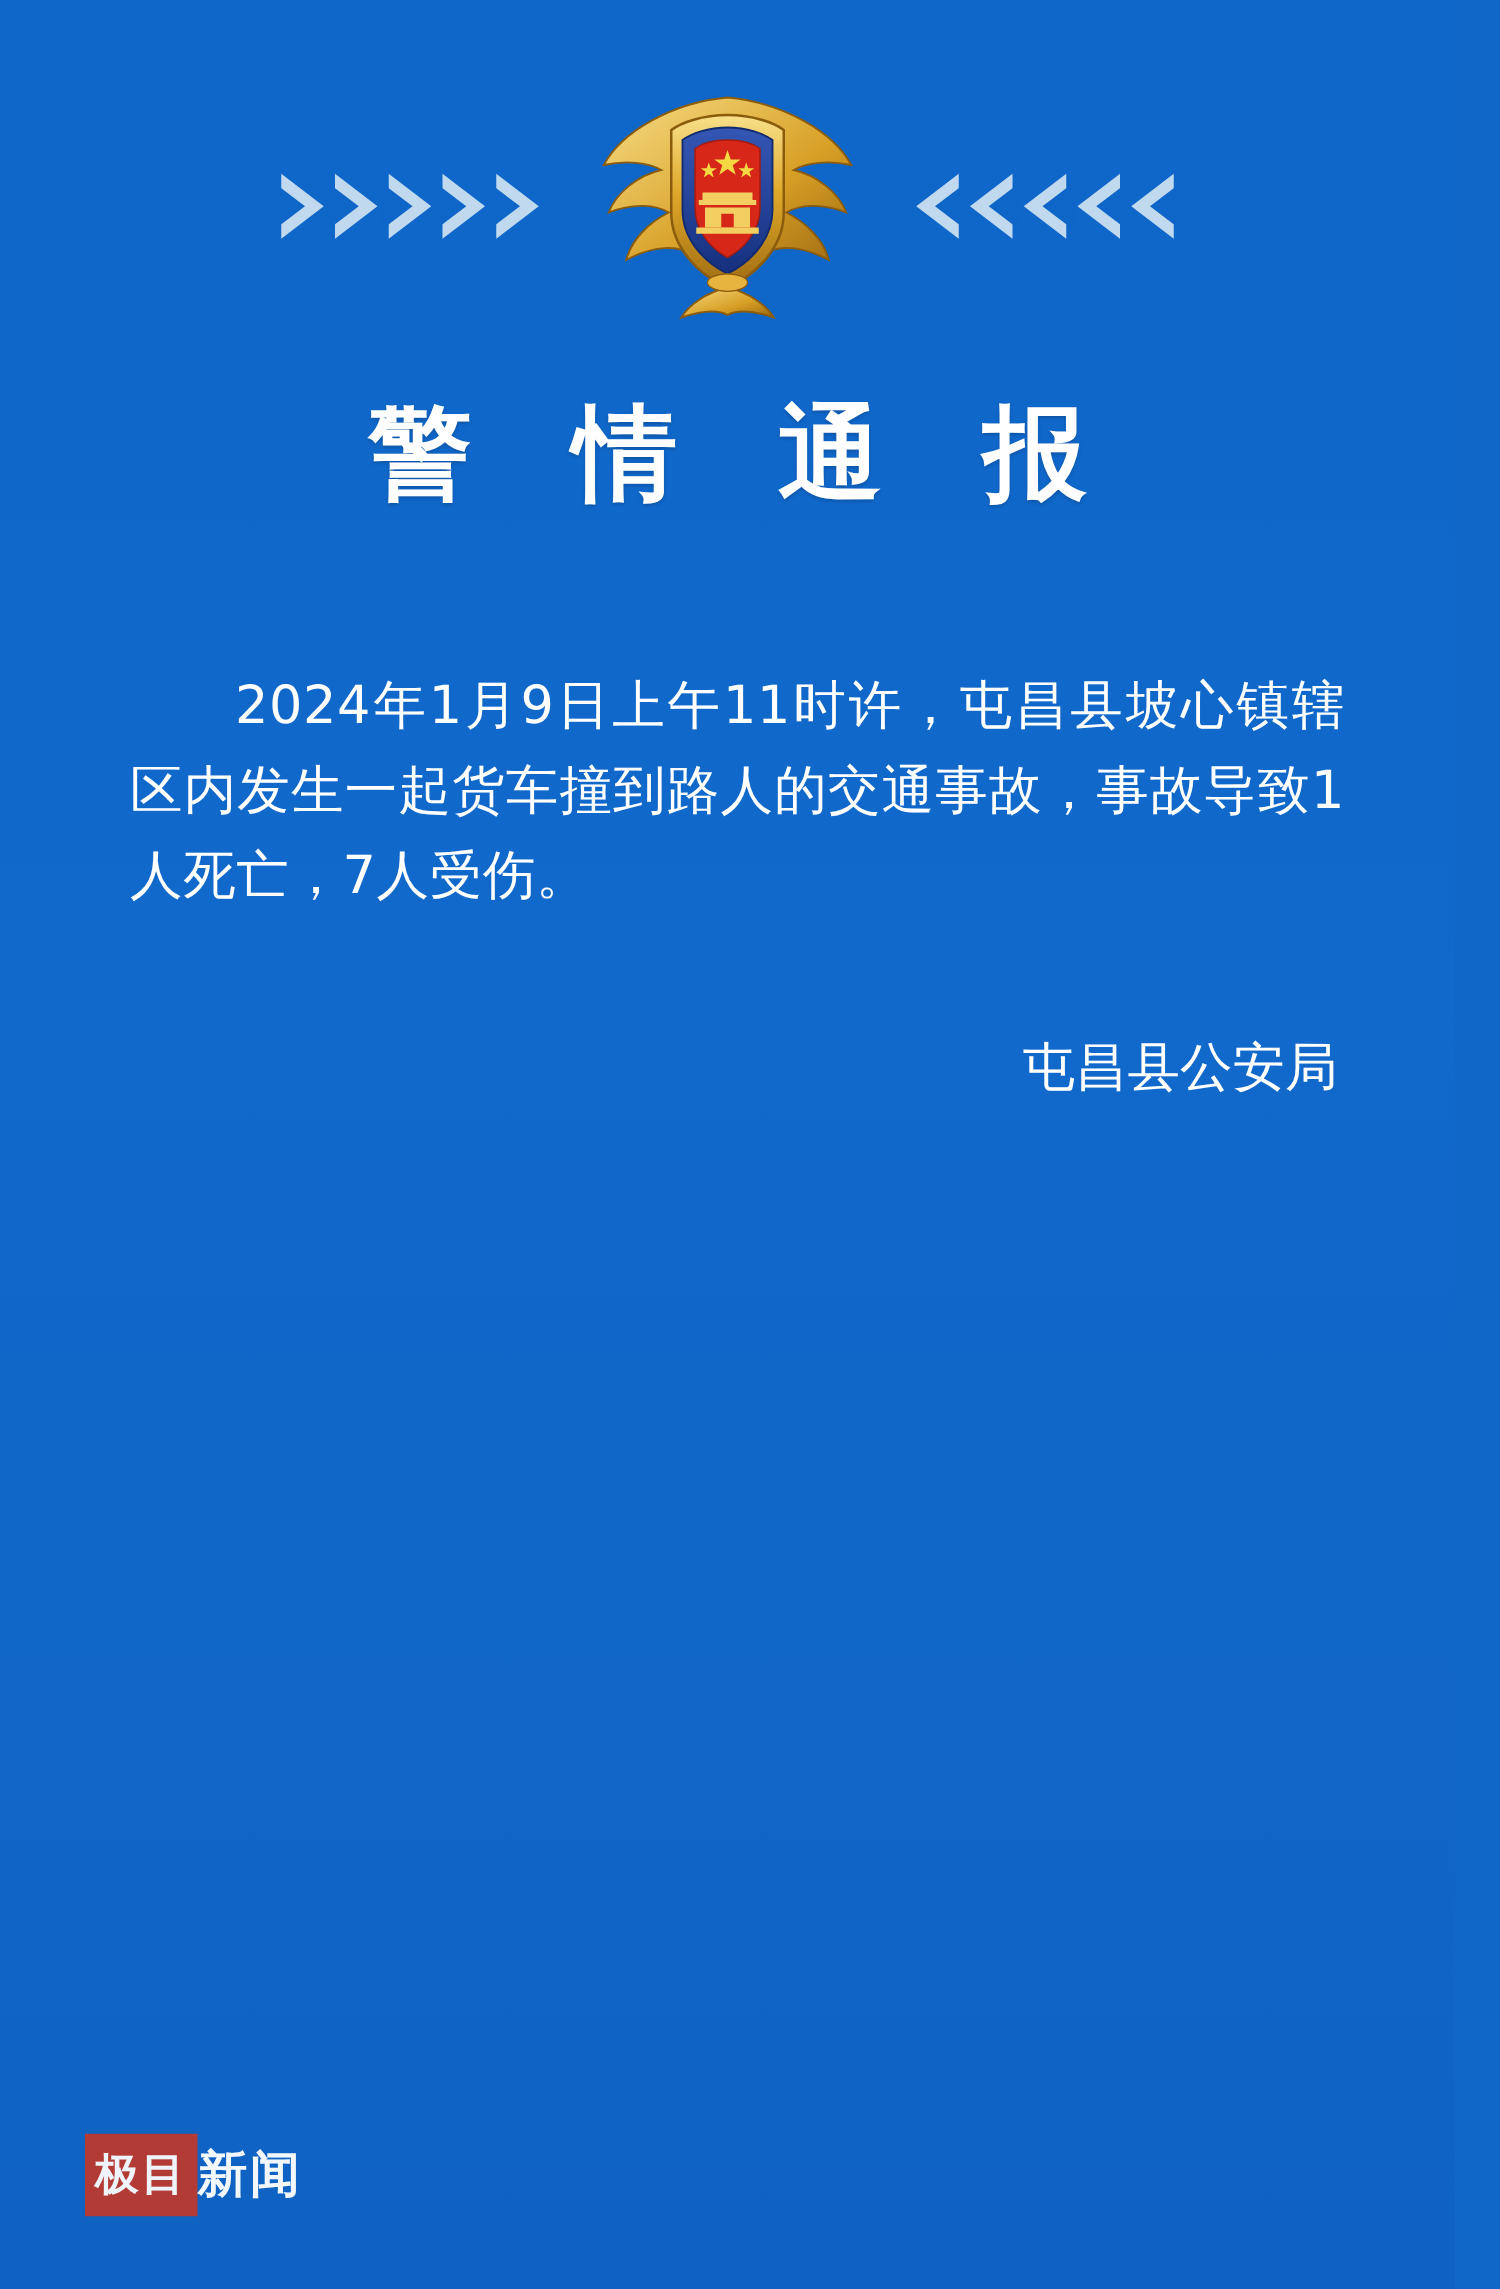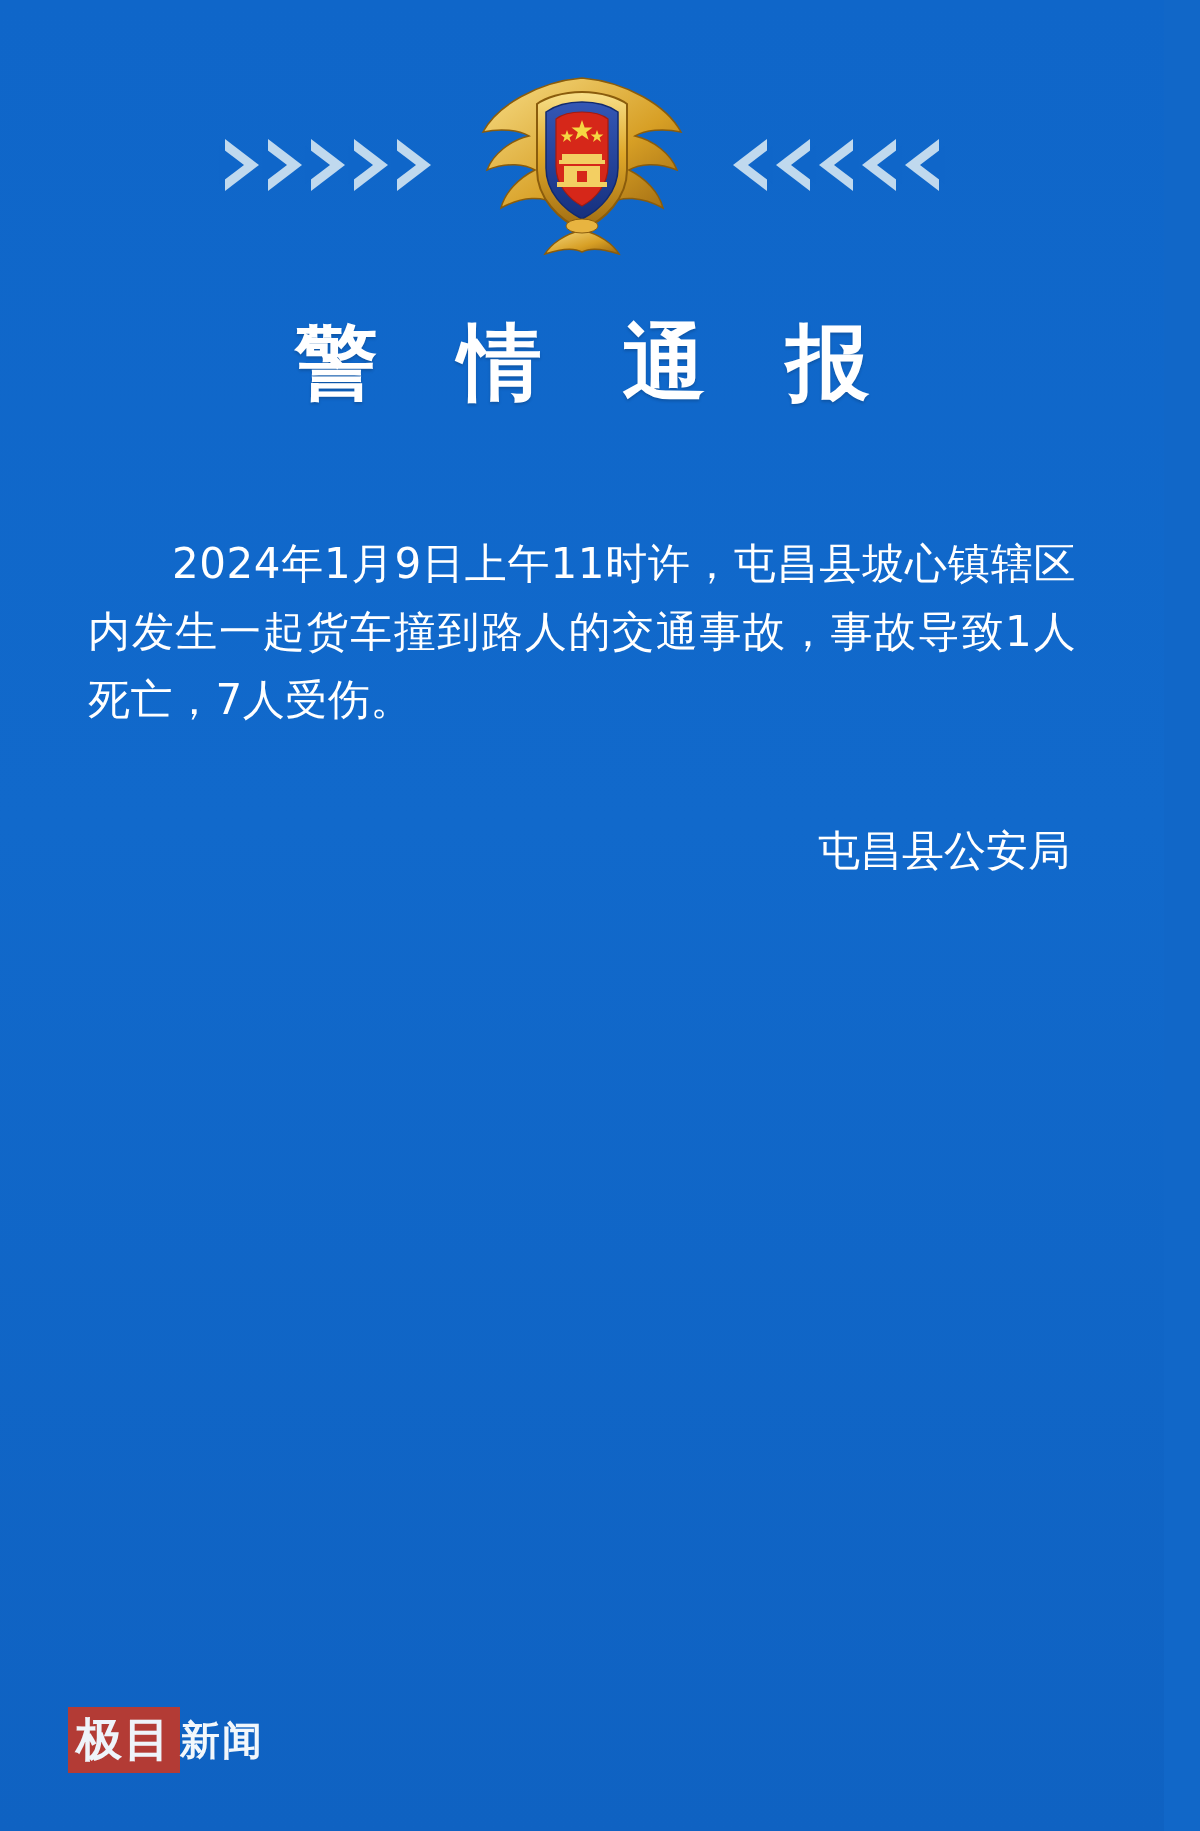--- a/index.html
+++ b/index.html
@@ -98,53 +98,53 @@
 
   
   .body-wrap {
     margin: 110px 88px 0 88px;
     color: #ffffff;
   }
   .para {
     font-size: 42px;
     line-height: 1.62;
     text-indent: 2em;
-    margin: 0 0 4px 0;
+    margin: 0 0 4px 16px;
     font-family: "DejaVu Sans", "Liberation Sans", sans-serif;
     letter-spacing: 0.5px;
     text-align: justify;
   }
   .signature {
     margin-top: 86px;
     text-align: right;
     color: #ffffff;
     font-size: 42px;
     line-height: 1.62;
-    font-family: Liberation Mono, monospace;
+    font-family: Liberation Sans, sans-serif;
     padding-right: 6px;
   }
   .signature div { white-space: nowrap; }
 
   
   .logo {
     position: absolute;
     left: 68px;
     bottom: 58px;
     display: flex;
     align-items: center;
     height: 66px;
   }
   .logo-mark {
     background: #c0392b;
     color: #ffffff;
-    font-size: 46px;
+    font-size: 35px;
     font-weight: bold;
     line-height: 66px;
     padding: 0 8px;
-    font-family: Liberation Serif, serif;
+    font-family: Liberation Sans, sans-serif;
     letter-spacing: 2px;
     opacity: 0.93;
   }
   .logo-text {
     color: #ffffff;
     font-size: 40px;
     font-weight: bold;
     line-height: 66px;
     padding-left: 0;
     font-family: "DejaVu Sans", "Liberation Sans", sans-serif;

